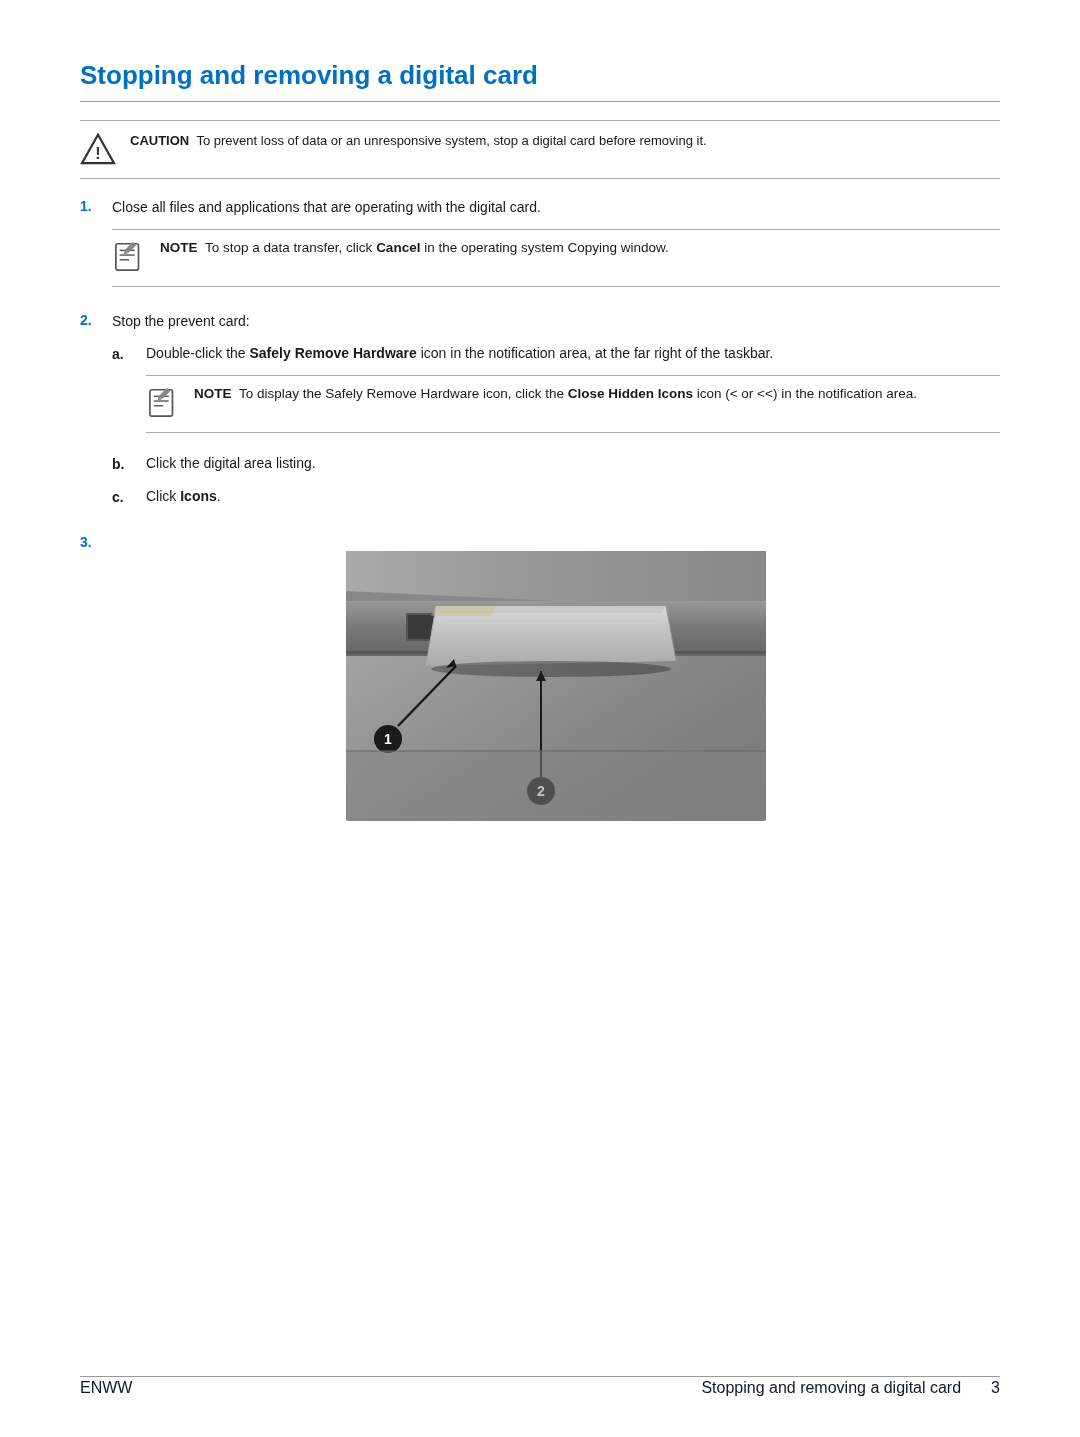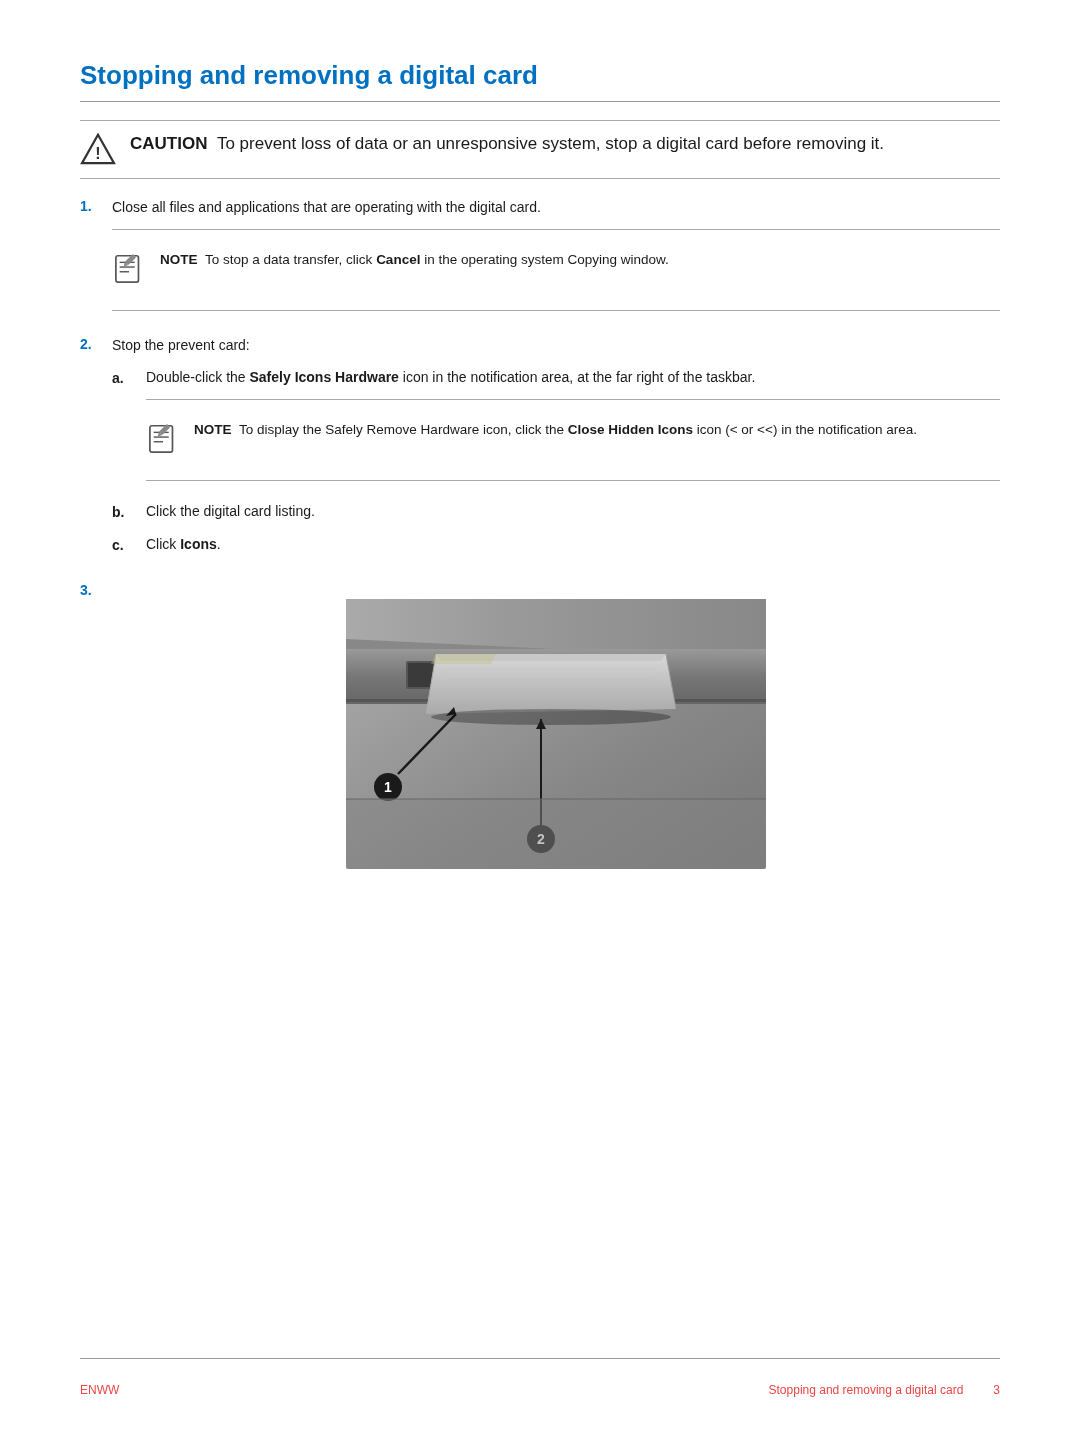--- a/index.html
+++ b/index.html
@@ -40,21 +40,21 @@
       flex-shrink: 0;
       margin-top: 2px;
     }
 
     .caution-triangle {
       width: 36px;
       height: 32px;
     }
 
     .caution-text {
-      font-size: 17px;
+      font-size: 13px;
       line-height: 1.5;
     }
 
     .caution-text strong {
       font-weight: bold;
     }
 
     .step-item {
       margin-bottom: 14px;
     }
@@ -75,21 +75,21 @@
     }
 
     .step-content {
       flex: 1;
       line-height: 1.55;
     }
 
     .note-box {
       border-top: 1px solid #aaa;
       border-bottom: 1px solid #aaa;
-      padding: 20px 0;
+      padding: 8px 0;
       display: flex;
       align-items: flex-start;
       gap: 12px;
       margin: 10px 0;
     }
 
     .note-icon {
       flex-shrink: 0;
       margin-top: 2px;
     }
@@ -150,24 +150,24 @@
 
     
     .page-footer {
       position: fixed;
       bottom: 40px;
       left: 80px;
       right: 80px;
       display: flex;
       justify-content: space-between;
       align-items: center;
-      font-size: 12px;
-      color: #ef4444;
+      font-size: 16px;
+      color: #0f172a;
       border-top: 1px solid #999;
-      padding-top: 24px;
+      padding-top: 2px;
     }
 
     .footer-left {}
     .footer-right {
       display: flex;
       gap: 30px;
     }
 
     b { font-weight: bold; }
   </style>
@@ -225,21 +225,21 @@
     <span class="step-num">2.</span>
     <div class="step-content">
       <span>Stop the prevent card:</span>
 
       
       <ul class="substep-list">
 
         <li class="substep-item">
           <span class="substep-label">a.</span>
           <div class="substep-content">
-            <span>Double-click the <b>Safely Icons Hardware</b> icon in the notification area, at the far right of the taskbar.</span>
+            <span>Double-click the <b>Safely Remove Hardware</b> icon in the notification area, at the far right of the taskbar.</span>
 
             
             <div class="note-box">
               <div class="note-icon">
                 <svg class="note-svg" viewBox="0 0 38 34" xmlns="http://www.w3.org/2000/svg">
                   <rect x="4" y="4" width="24" height="28" rx="2" fill="none" stroke="#555" stroke-width="1.8"></rect>
                   <line x1="8" y1="11" x2="24" y2="11" stroke="#555" stroke-width="1.5"></line>
                   <line x1="8" y1="16" x2="24" y2="16" stroke="#555" stroke-width="1.5"></line>
                   <line x1="8" y1="21" x2="18" y2="21" stroke="#555" stroke-width="1.5"></line>
                   <g transform="translate(22, 2) rotate(45)">
@@ -252,21 +252,21 @@
                 <strong>NOTE</strong>
                 &nbsp;<span>To display the Safely Remove Hardware icon, click the <b>Close Hidden Icons</b> icon (&lt; or &lt;&lt;) in the notification area.</span>
               </div>
             </div>
           </div>
         </li>
 
         <li class="substep-item">
           <span class="substep-label">b.</span>
           <div class="substep-content">
-            <span>Click the digital card listing.</span>
+            <span>Click the digital area listing.</span>
           </div>
         </li>
 
         <li class="substep-item">
           <span class="substep-label">c.</span>
           <div class="substep-content">
             <span>Click <b>Icons</b>.</span>
           </div>
         </li>
       </ul>

